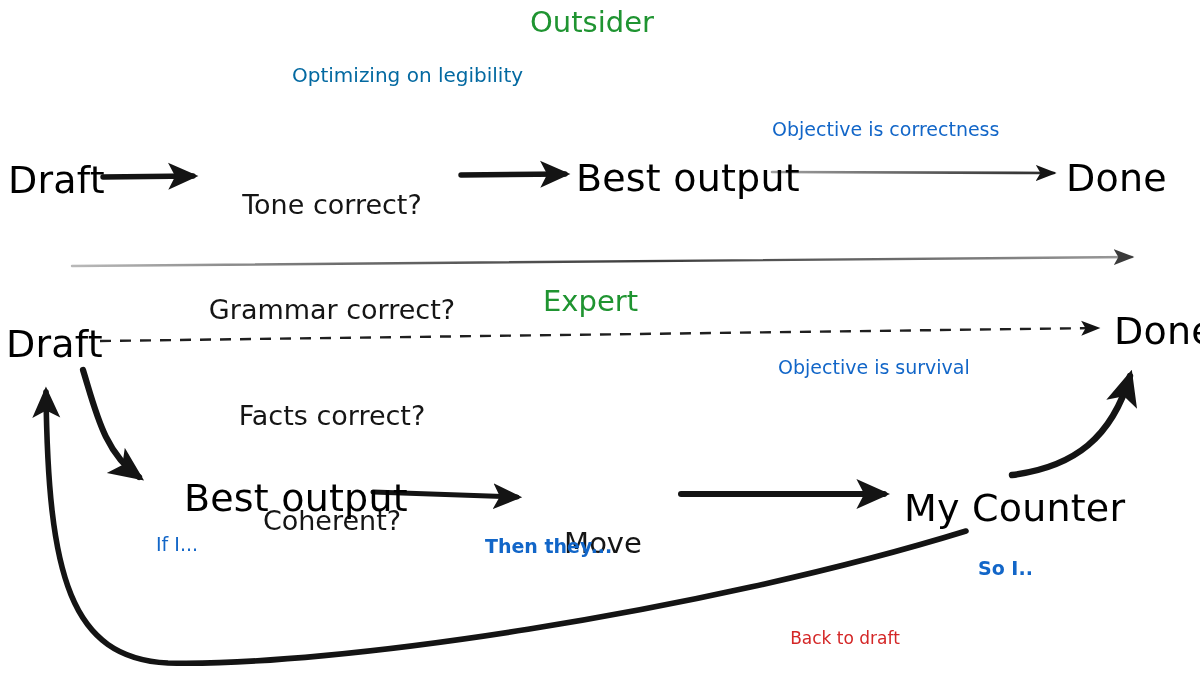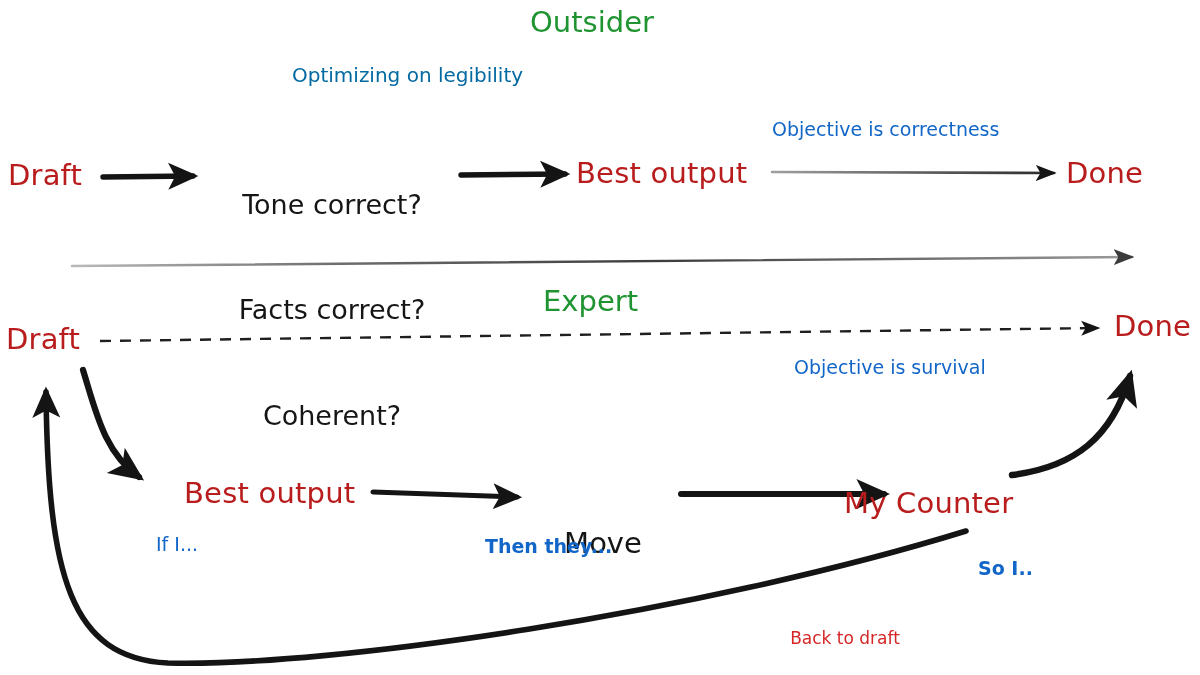--- a/index.html
+++ b/index.html
@@ -23,23 +23,23 @@
     height: 675px;
     pointer-events: none;
   }
   .lbl {
     position: absolute;
     white-space: pre;
     line-height: 1.12;
     color: #1a1a1a;
   }
   .node {
-    font-size: 29px;
+    font-size: 38px;
     letter-spacing: 0.2px;
-    color: #b91c1c;
+    color: #000000;
   }
   .node-2l {
     font-size: 29px;
     text-align: center;
     line-height: 1.22;
     color: #151515;
   }
   .checklist {
     font-size: 27px;
     text-align: center;
@@ -131,46 +131,47 @@
   </svg>
 
   <div class="lbl section-title" style="left:530px; top:6px;">Outsider</div>
 
   <div class="lbl green-note" style="left:292px; top:64px;">Optimizing on legibility</div>
 
   <div class="lbl node" style="left:8px; top:159px;">Draft</div>
 
   <div class="lbl checklist" style="left:200px; top:117px; width:264px;">
     <div>Tone correct?</div>
+    <div>Grammar correct?</div>
     <div>Facts correct?</div>
     <div>Coherent?</div>
   </div>
 
   <div class="lbl node" style="left:576px; top:157px;">Best output</div>
 
   <div class="lbl blue-note" style="left:772px; top:119px;text-align:center;">Objective is correctness</div>
 
   <div class="lbl node" style="left:1066px; top:157px;">Done</div>
 
   <div class="lbl section-title" style="left:543px; top:285px;">Expert</div>
 
   <div class="lbl node" style="left:6px; top:323px;">Draft</div>
 
   <div class="lbl node" style="left:1114px; top:310px;">Done</div>
 
-  <div class="lbl blue-note" style="left:794px; top:357px;">Objective is survival</div>
+  <div class="lbl blue-note" style="left:778px; top:357px;">Objective is survival</div>
 
 
   <div class="lbl node" style="left:184px; top:477px;">Best output</div>
 
   <div class="lbl node-2l" style="left:528px; top:455px; width:150px;">
     <div>Move</div>
   </div>
 
-  <div class="lbl node" style="left:844px; top:487px;">My Counter</div>
+  <div class="lbl node" style="left:904px; top:487px;">My Counter</div>
 
   <div class="lbl blue-note" style="left:156px; top:534px;">If I...</div>
 
   <div class="lbl blue-note" style="left:485px; top:536px;font-weight:bold;">Then they...</div>
 
   <div class="lbl blue-note" style="left:978px; top:558px;font-weight:bold;">So I..</div>
 
   <div class="lbl red-note" style="left:768px; top:581px; width:154px;">
     <div>Back to draft</div>
     

